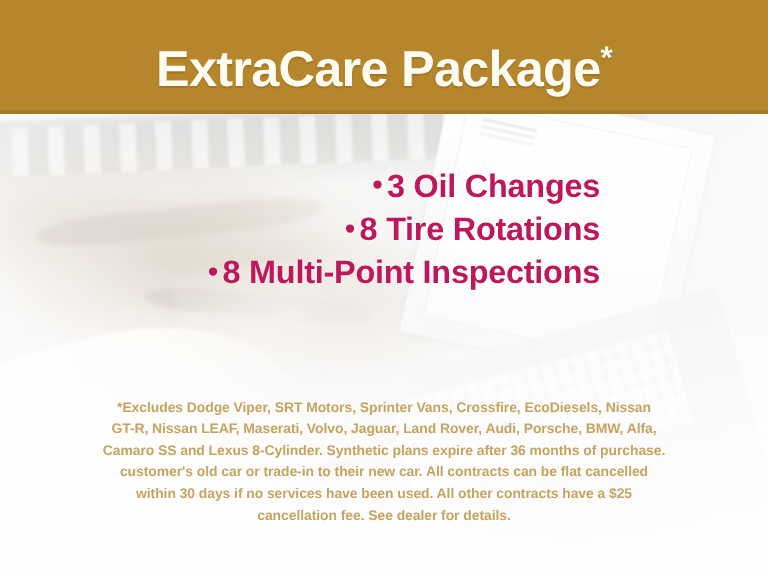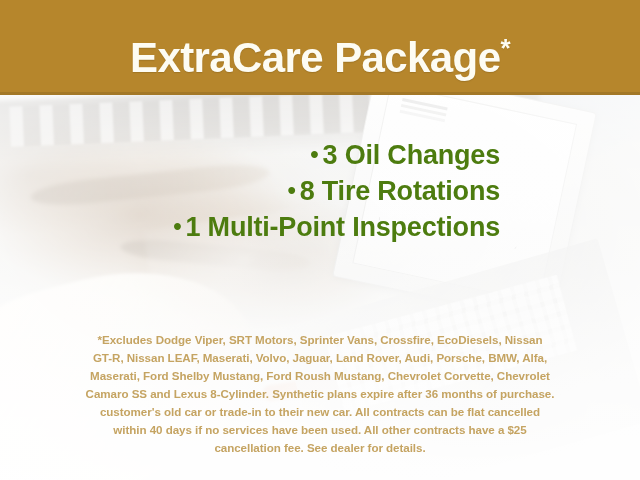--- a/index.html
+++ b/index.html
@@ -210,21 +210,21 @@
 
   
   .bullets {
     position:absolute;
     left:0; top:138px; width:640px;
     z-index:6;
     text-align:right;
     padding-right:140px;
   }
   .bullet-line {
-    color:#4d7c0f;
+    color:#be185d;
     font-size:27px;
     font-weight:bold;
     line-height:1.33;
     letter-spacing:-0.2px;
     white-space:nowrap;
   }
   .bullet-line .dot {
     font-size:24px;
     position:relative;
     top:-2px;
@@ -284,26 +284,25 @@
     <div class="wash2"></div>
   </div>
 
   <div class="header-band">
     <div class="title"><span>ExtraCare Package</span><span class="star">*</span></div>
   </div>
 
   <div class="bullets">
     <div class="bullet-line b1"><span class="dot">•</span><span>3 Oil Changes</span></div>
     <div class="bullet-line b2"><span class="dot">•</span><span>8 Tire Rotations</span></div>
-    <div class="bullet-line b3"><span class="dot">•</span><span>1 Multi-Point Inspections</span></div>
+    <div class="bullet-line b3"><span class="dot">•</span><span>8 Multi-Point Inspections</span></div>
   </div>
 
   <div class="fineprint">
     <div class="fp-line">*Excludes Dodge Viper, SRT Motors, Sprinter Vans, Crossfire, EcoDiesels, Nissan</div>
     <div class="fp-line">GT-R, Nissan LEAF, Maserati, Volvo, Jaguar, Land Rover, Audi, Porsche, BMW, Alfa,</div>
-    <div class="fp-line">Maserati, Ford Shelby Mustang, Ford Roush Mustang, Chevrolet Corvette, Chevrolet</div>
     <div class="fp-line">Camaro SS and Lexus 8-Cylinder. Synthetic plans expire after 36 months of purchase.</div>
     <div class="fp-line">customer's old car or trade-in to their new car. All contracts can be flat cancelled</div>
-    <div class="fp-line">within 40 days if no services have been used. All other contracts have a $25</div>
+    <div class="fp-line">within 30 days if no services have been used. All other contracts have a $25</div>
     <div class="fp-line">cancellation fee. See dealer for details.</div>
   </div>
 
 </div>
 
 </body></html>

